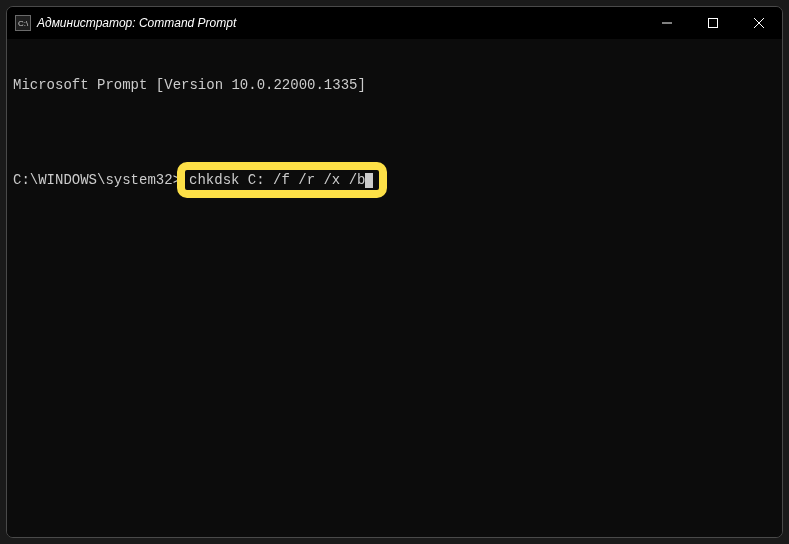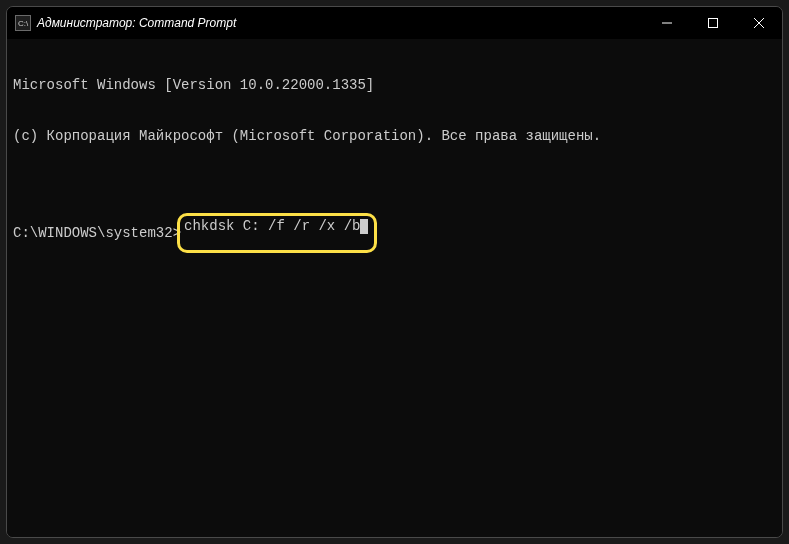--- a/index.html
+++ b/index.html
@@ -85,23 +85,23 @@
       position: relative;
     }
     .terminal-line {
       display: block;
     }
     .prompt-line {
       display: flex;
       align-items: center;
     }
     .highlight-box {
-      border: 3px solid #fde047;
+      border: 8px solid #fde047;
       border-radius: 10px;
-      padding: 2px 6px 16px 4px;
+      padding: 2px 6px 2px 4px;
       margin-left: -4px;
       display: inline-block;
       line-height: 16px;
       font-family: Liberation Mono, monospace;
     }
     .cursor {
       display: inline-block;
       width: 8px;
       height: 15px;
       background: #cccccc;
@@ -132,20 +132,19 @@
       </div>
       <div class="win-btn">
         <svg viewBox="0 0 10 10">
           <line x1="0" y1="0" x2="10" y2="10" stroke="#ffffff" stroke-width="1"></line>
           <line x1="10" y1="0" x2="0" y2="10" stroke="#ffffff" stroke-width="1"></line>
         </svg>
       </div>
     </div>
   </div>
   <div class="terminal-area">
-    <span class="terminal-line">Microsoft Windows [Version 10.0.22000.1335]</span>
-    <span class="terminal-line">(c) Корпорация Майкрософт (Microsoft Corporation). Все права защищены.</span>
+    <span class="terminal-line">Microsoft Prompt [Version 10.0.22000.1335]</span>
     <span class="terminal-line"></span>
     <div class="prompt-line">
       <span>C:\WINDOWS\system32&gt;</span><span class="highlight-box"><span>chkdsk C: /f /r /x /b</span><span class="cursor"></span></span>
     </div>
   </div>
 </div>
 
 </body></html>

